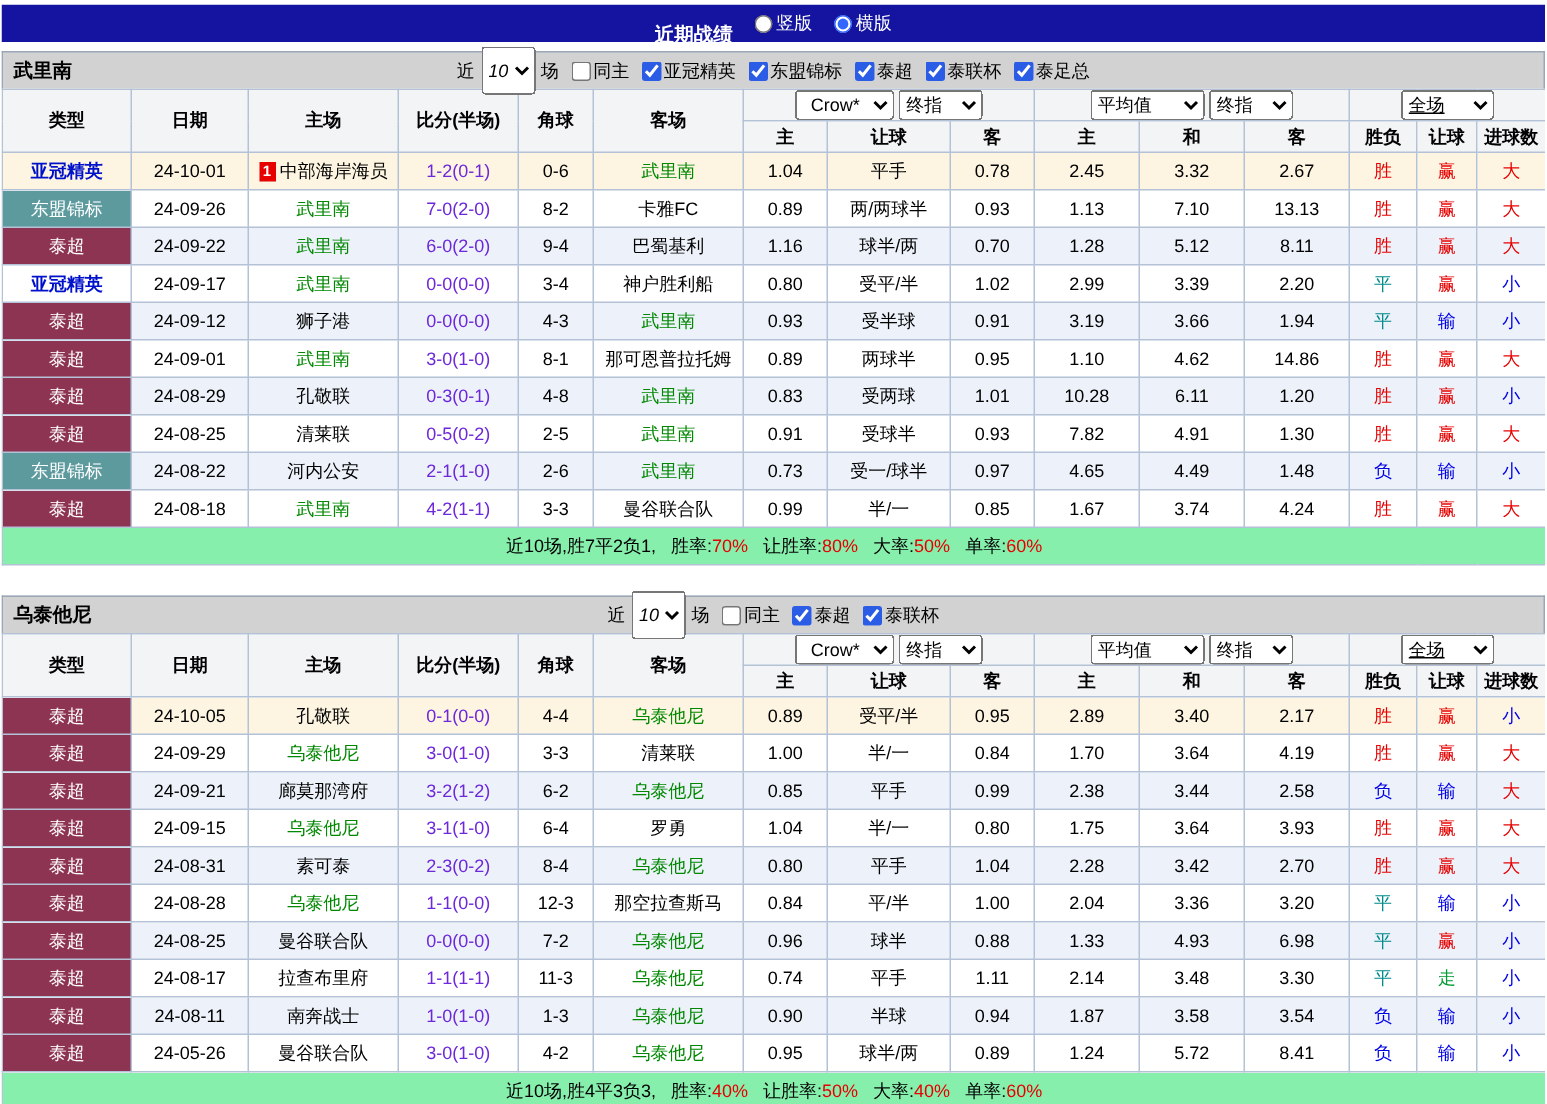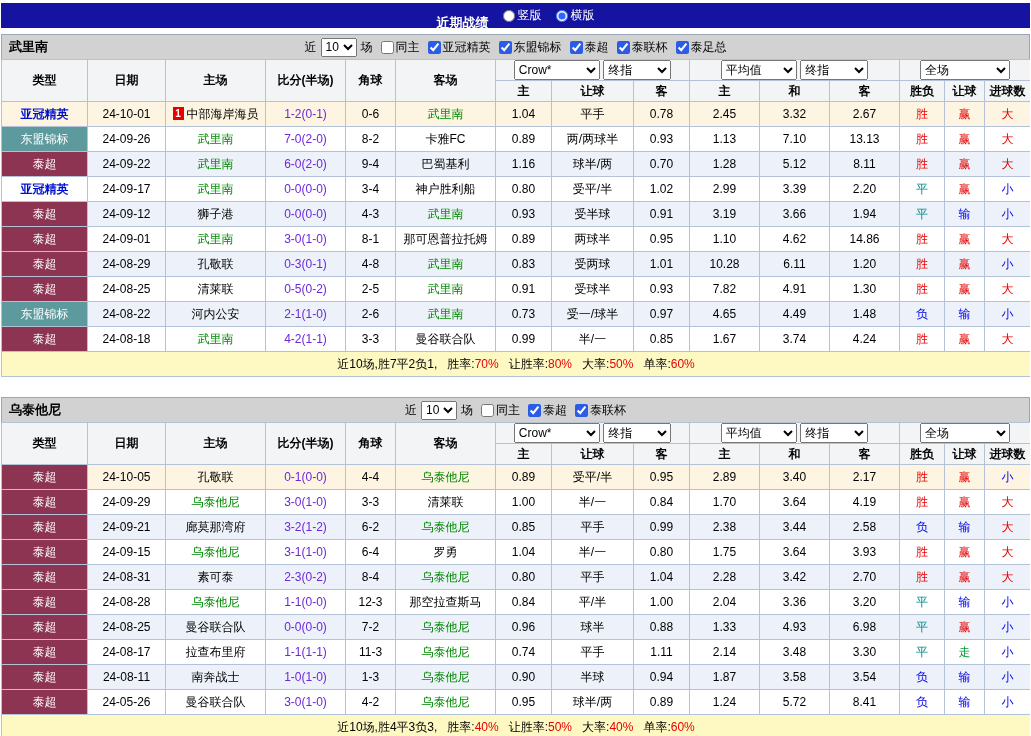--- a/index.html
+++ b/index.html
@@ -37,38 +37,38 @@
     display: flex; align-items: center;
   }
   .teamname {
     position: absolute; left: 7px;
     font-weight: bold; font-size: 13px;
   }
   .filters {
     margin: 0 auto;
     display: inline-flex; align-items: center;
   }
-  .filters select { margin: 0 4px; height: 19px; font-size: 12px; font-family: inherit; }
+  .filters select { margin: 0 4px; height: 32px; font-size: 12px; font-family: inherit; font-style: italic; }
   .filters input[type="checkbox"] { width: 13px; height: 13px; margin: 0 2px 0 8px; accent-color: #2b5ce6; }
 
   table.grid { border-collapse: collapse; table-layout: fixed; width: 1029px; padding-left: 12px; }
   .grid th, .grid td {
     border: 1px solid #b3c2d6;
     text-align: center;
     padding: 0 2px;
     overflow: hidden; white-space: nowrap;
     height: 25px;
     font-size: 12px;
   }
   .grid thead th { background: #f3f4f6; height: 21px; font-weight: bold; }
   .grid thead th .sel { height: 20px; font-size: 12px; font-family: inherit; }
-  .sel.w-book { width: 86px; }
-  .sel.w-final { width: 68px; }
+  .sel.w-book { width: 66px; text-align: center; }
+  .sel.w-final { width: 56px; }
   .sel.w-avg { width: 76px; }
-  .sel.w-scope { width: 90px; }
+  .sel.w-scope { width: 62px; text-decoration: underline; }
 
   
   .row-first { background: #fdf5e1; }
   .row-white { background: #ffffff; }
   .row-pale  { background: #edf2fa; }
 
   
   .lt-afc   { color: #0011cc; font-weight: bold; }
   .lt-asean { background: #5c9a9e; color: #fff; }
   .lt-thai  { background: #8e3453; color: #fff; }
@@ -82,21 +82,21 @@
   .res-b { color: #0000e6; }
 
   .badge {
     display: inline-block;
     background: #e60000; color: #fff;
     font-size: 10px; line-height: 13px; min-width: 11px;
     padding: 0 1px; margin-right: 3px; font-weight: bold;
     vertical-align: 1px;
   }
 
-  .summary { height: 24px; background: #fef9c3; }
+  .summary { height: 24px; background: #86efac; }
   .summary .sum-label { margin-left: 10px; color: #000; }
   .summary .sum-value { color: #e60000; }
   .summary .sum-record { color: #000; }
 </style>
 </head>
 <body>
 
 <div class="page">
 
   <div class="topbar">

